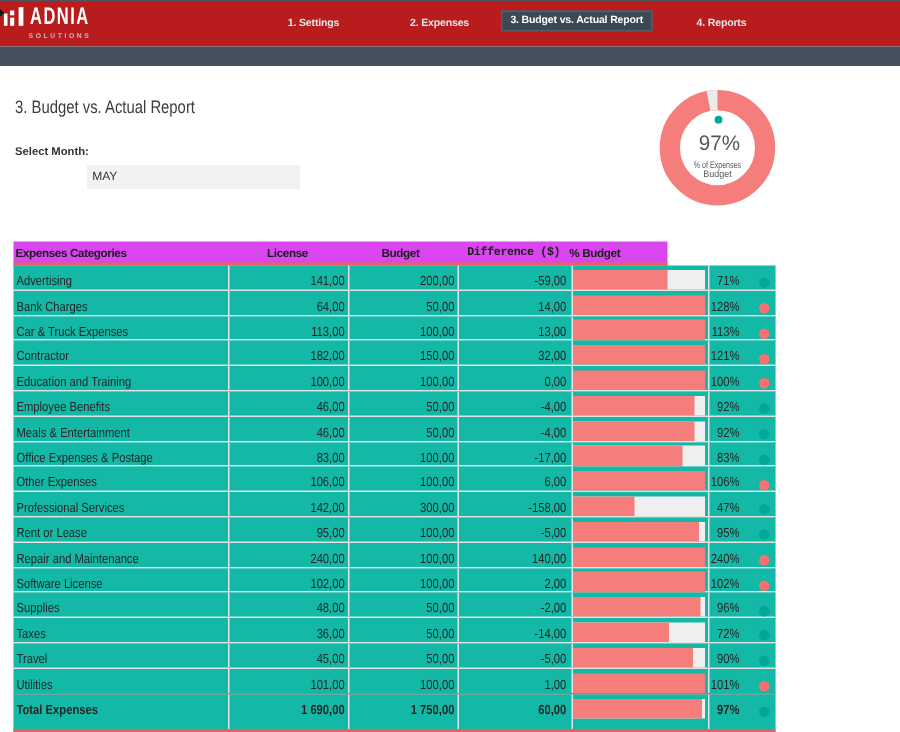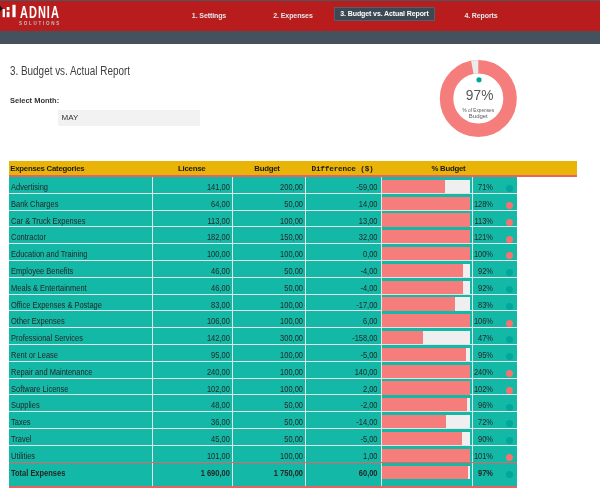--- a/index.html
+++ b/index.html
@@ -5,21 +5,21 @@
 html,body {width:600px; height:488px; background:#ffffff; font-family:"Liberation Sans",sans-serif; overflow:hidden; position:relative;}
 .topbar {position:absolute; top:0; left:0; width:600px; height:31px; background:#b91c1c;}
 .strip {position:absolute; top:31px; left:0; width:600px; height:13px; background:#45525e;}
 .adnia {position:absolute; left:20px; top:2.8px; color:#fff; font-weight:bold; font-size:11px; letter-spacing:1px; transform:scaleY(1.45); transform-origin:top;}
 .solutions {position:absolute; left:19px; top:20.5px; color:#b9c0c6; font-size:4.5px; letter-spacing:1.75px; font-weight:bold;}
 .tab {position:absolute; top:0; height:31px; line-height:31px; color:#e4e7ea; font-size:7px; letter-spacing:-0.1px; font-weight:bold; text-align:center;}
 .activetab {position:absolute; left:334px; top:7px; width:101px; height:14px; background:#3c4954; border:1px solid #51606c; color:#fff; font-size:7px; letter-spacing:-0.1px; font-weight:bold; text-align:center; line-height:12px;}
 .title {position:absolute; left:10px; top:64.5px; font-size:12px; line-height:12px; color:#3d3d3d; transform:scaleX(0.825); transform-origin:0 0; white-space:nowrap;}
 .selmonth {position:absolute; left:10px; top:95.5px; font-size:7.5px; font-weight:bold; color:#333;text-align:right;}
 .monthbox {position:absolute; left:10px; top:110px; width:142px; height:15.5px; background:#f2f2f2; font-size:8px; color:#333; line-height:15.5px; padding-left:3.5px;margin-left:48px;}
-.thead {position:absolute; left:9px; top:161px; width:568px; height:16px; background:#eab308; border-bottom:2px solid #e8625f; font-size:7.8px; letter-spacing:-0.25px; font-weight:bold; color:#1a1a1a;}
+.thead {position:absolute; left:9px; top:161px; width:436px; height:16px; background:#d946ef; border-bottom:2px solid #e8625f; font-size:7.8px; letter-spacing:-0.25px; font-weight:bold; color:#1a1a1a;}
 .thead .h {position:absolute; top:0.7px; height:13.8px; line-height:14.5px;}
 .tbody {position:absolute; left:9px; top:177px; width:508px; border-right:1px solid #ececec;}
 .row {position:relative; width:508px; height:16.8px; border-bottom:1px solid #e3e3e3; font-size:8.8px; color:#262626; background:#14b8a6;}
 .row.last {border-bottom:1.5px solid #e8625f;}
 .row.total {height:25px; border-bottom:2px solid #e8625f; font-weight:bold;}
 .c {position:absolute; top:4.1px; line-height:13px; white-space:nowrap; transform:scaleX(0.85);}
 .num {text-align:right; transform-origin:100% 50%;}
 .cat {transform-origin:0 50%;}
 .pct {transform-origin:100% 50%;}
 .cat {left:1.5px; width:219px;}
@@ -63,21 +63,21 @@
     <text x="1.3" y="1.4" text-anchor="middle" font-size="14" textLength="27.5" lengthAdjust="spacingAndGlyphs" fill="#575757" font-family="Liberation Sans">97%</text>
     <text x="0" y="13.3" text-anchor="middle" font-size="6.2" textLength="31.5" lengthAdjust="spacingAndGlyphs" fill="#595959" font-family="Liberation Sans">% of Expenses</text>
     <text x="0" y="19.8" text-anchor="middle" font-size="6.2" textLength="19" lengthAdjust="spacingAndGlyphs" fill="#595959" font-family="Liberation Sans">Budget</text>
   </g>
 </svg>
 <div class="thead">
   <div class="h" style="left:1.3px;">Expenses Categories</div>
   <div class="h" style="left:144.7px; width:76px; text-align:center;">License</div>
   <div class="h" style="left:220px; width:76px; text-align:center;">Budget</div>
   <div class="h" style="left:295.5px; width:76px; text-align:center;font-family:Liberation Mono, monospace;">Difference ($)</div>
-  <div class="h" style="left:370.5px; width:138px; text-align:center;">% Budget</div>
+  <div class="h" style="left:370.5px; width:138px; text-align:left;">% Budget</div>
 </div>
 <div class="tbody">
 <div class="row">
 <div class="c cat">Advertising</div>
 <div class="c num n1">141,00</div>
 <div class="c num n2">200,00</div>
 <div class="c num n3">-59,00</div>
 <div class="barwrap">
         <div class="bar" style="width:71%"></div>
       </div>

